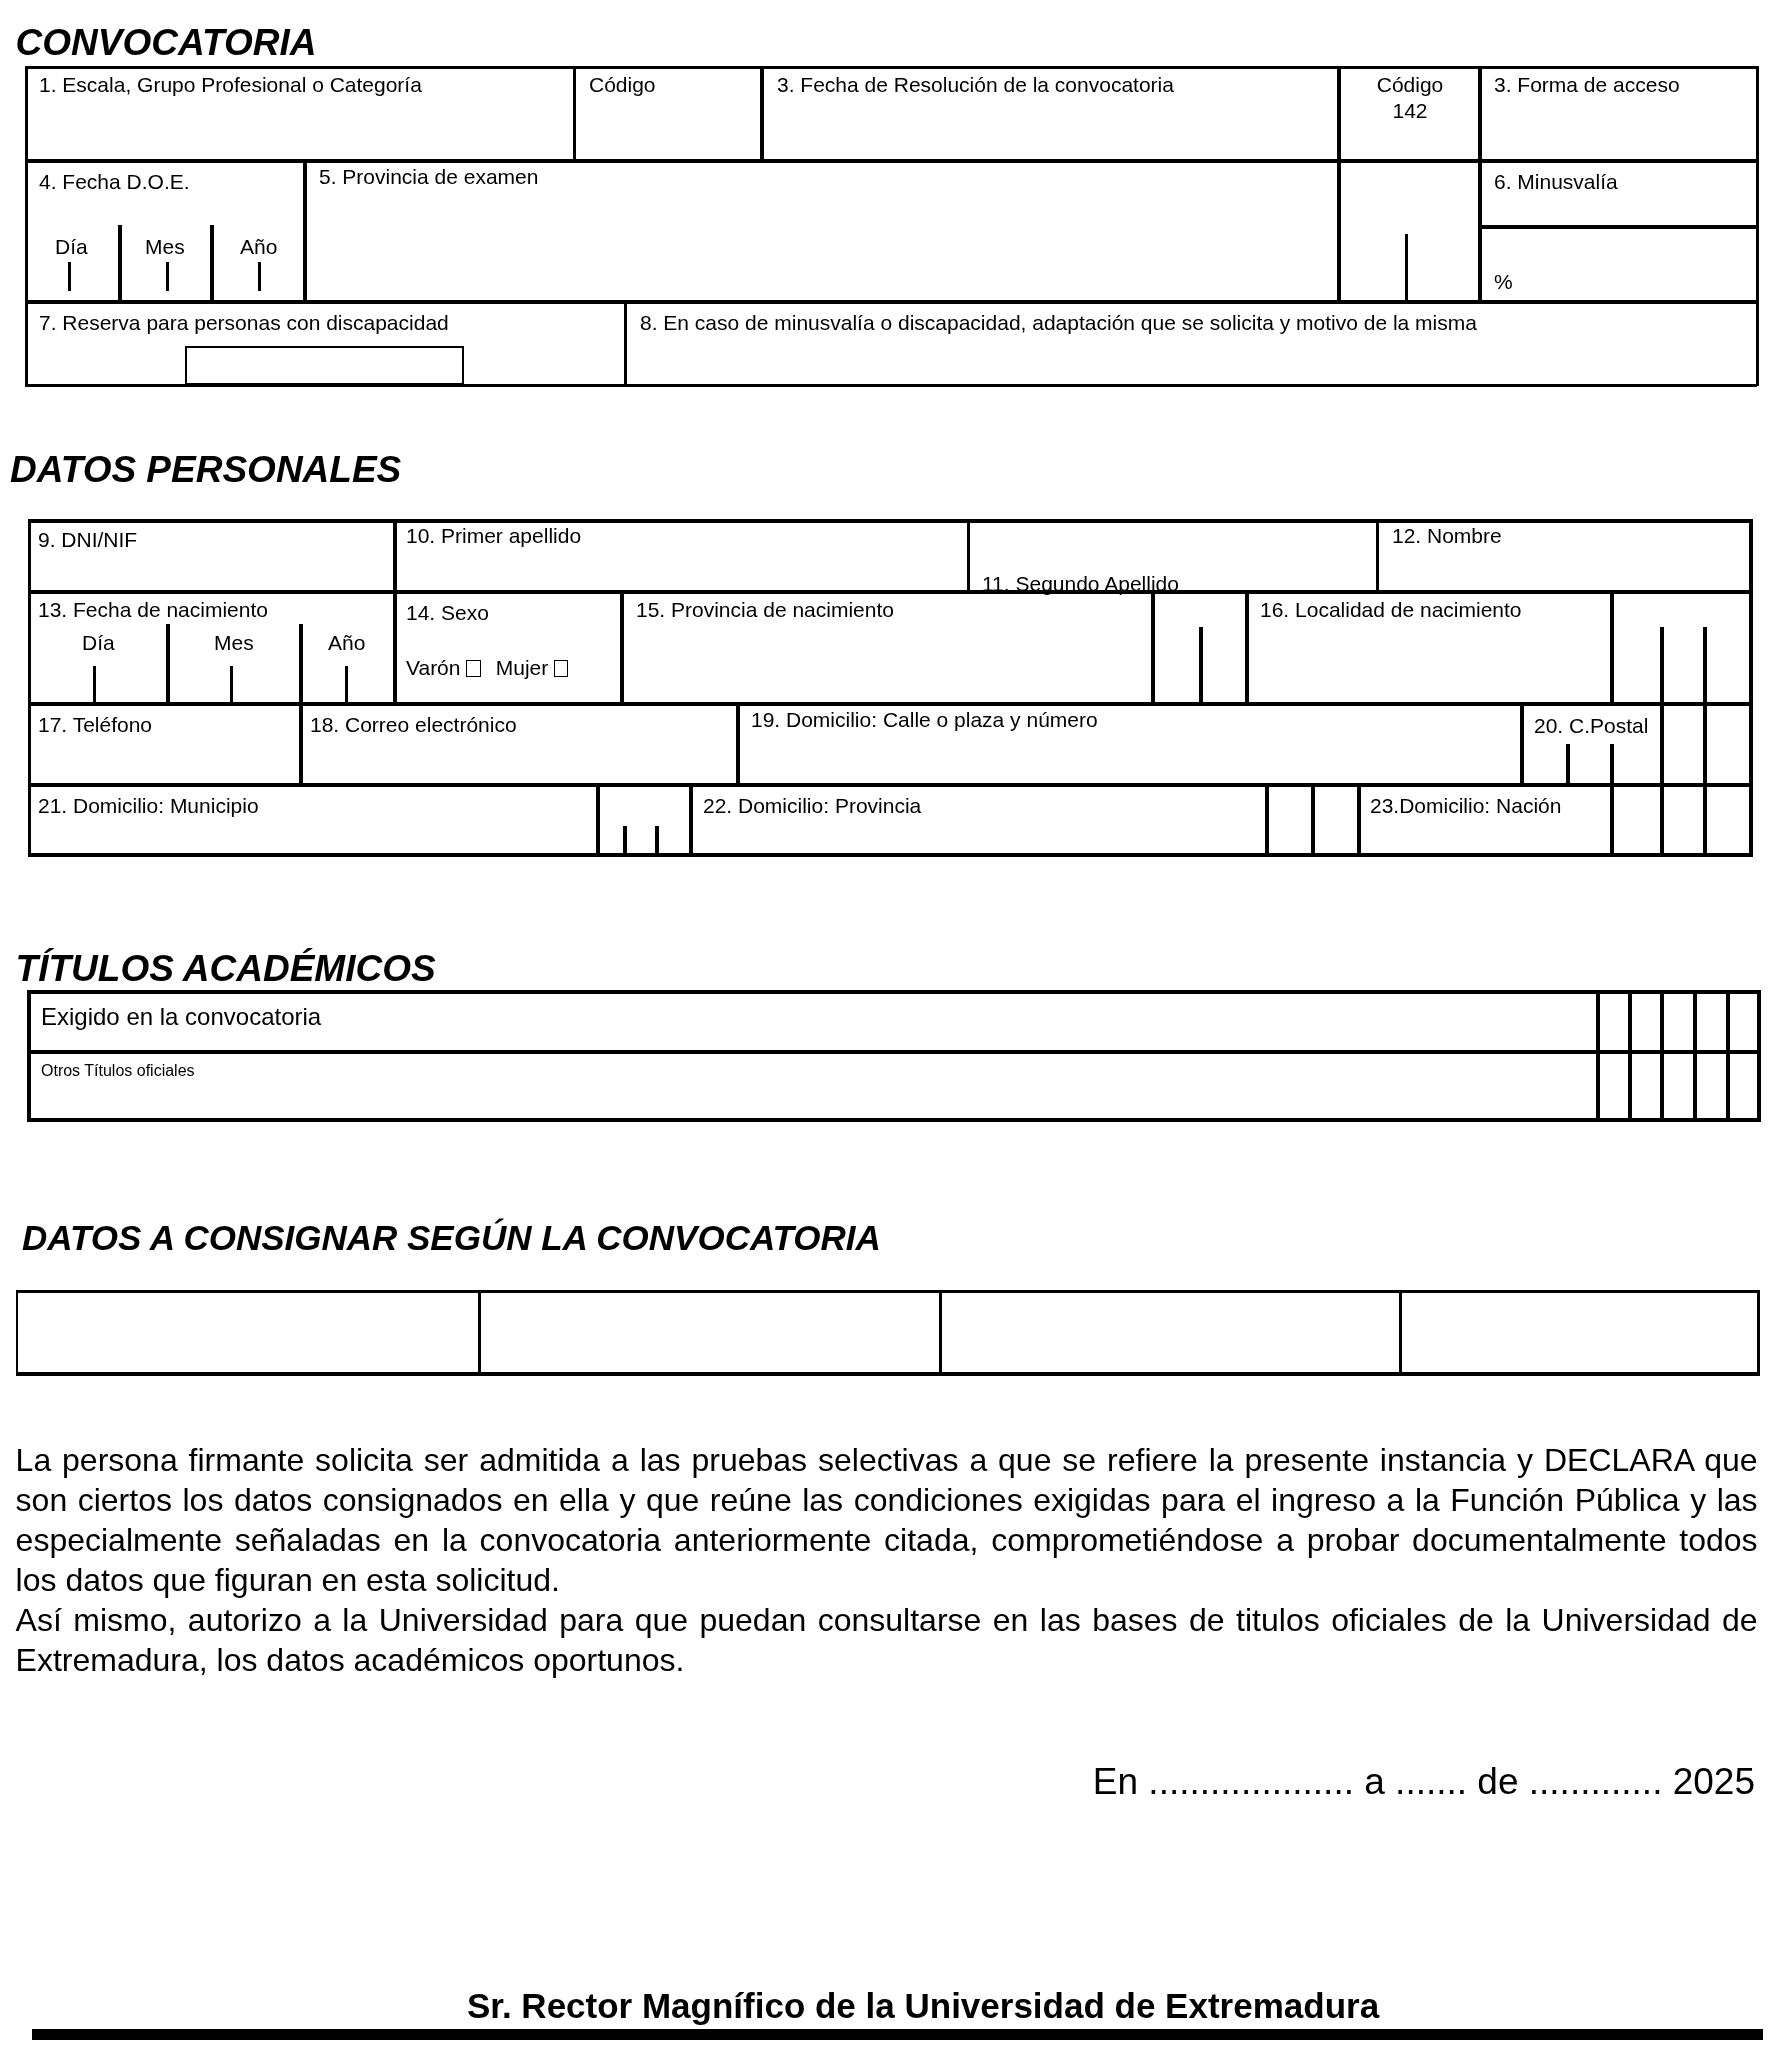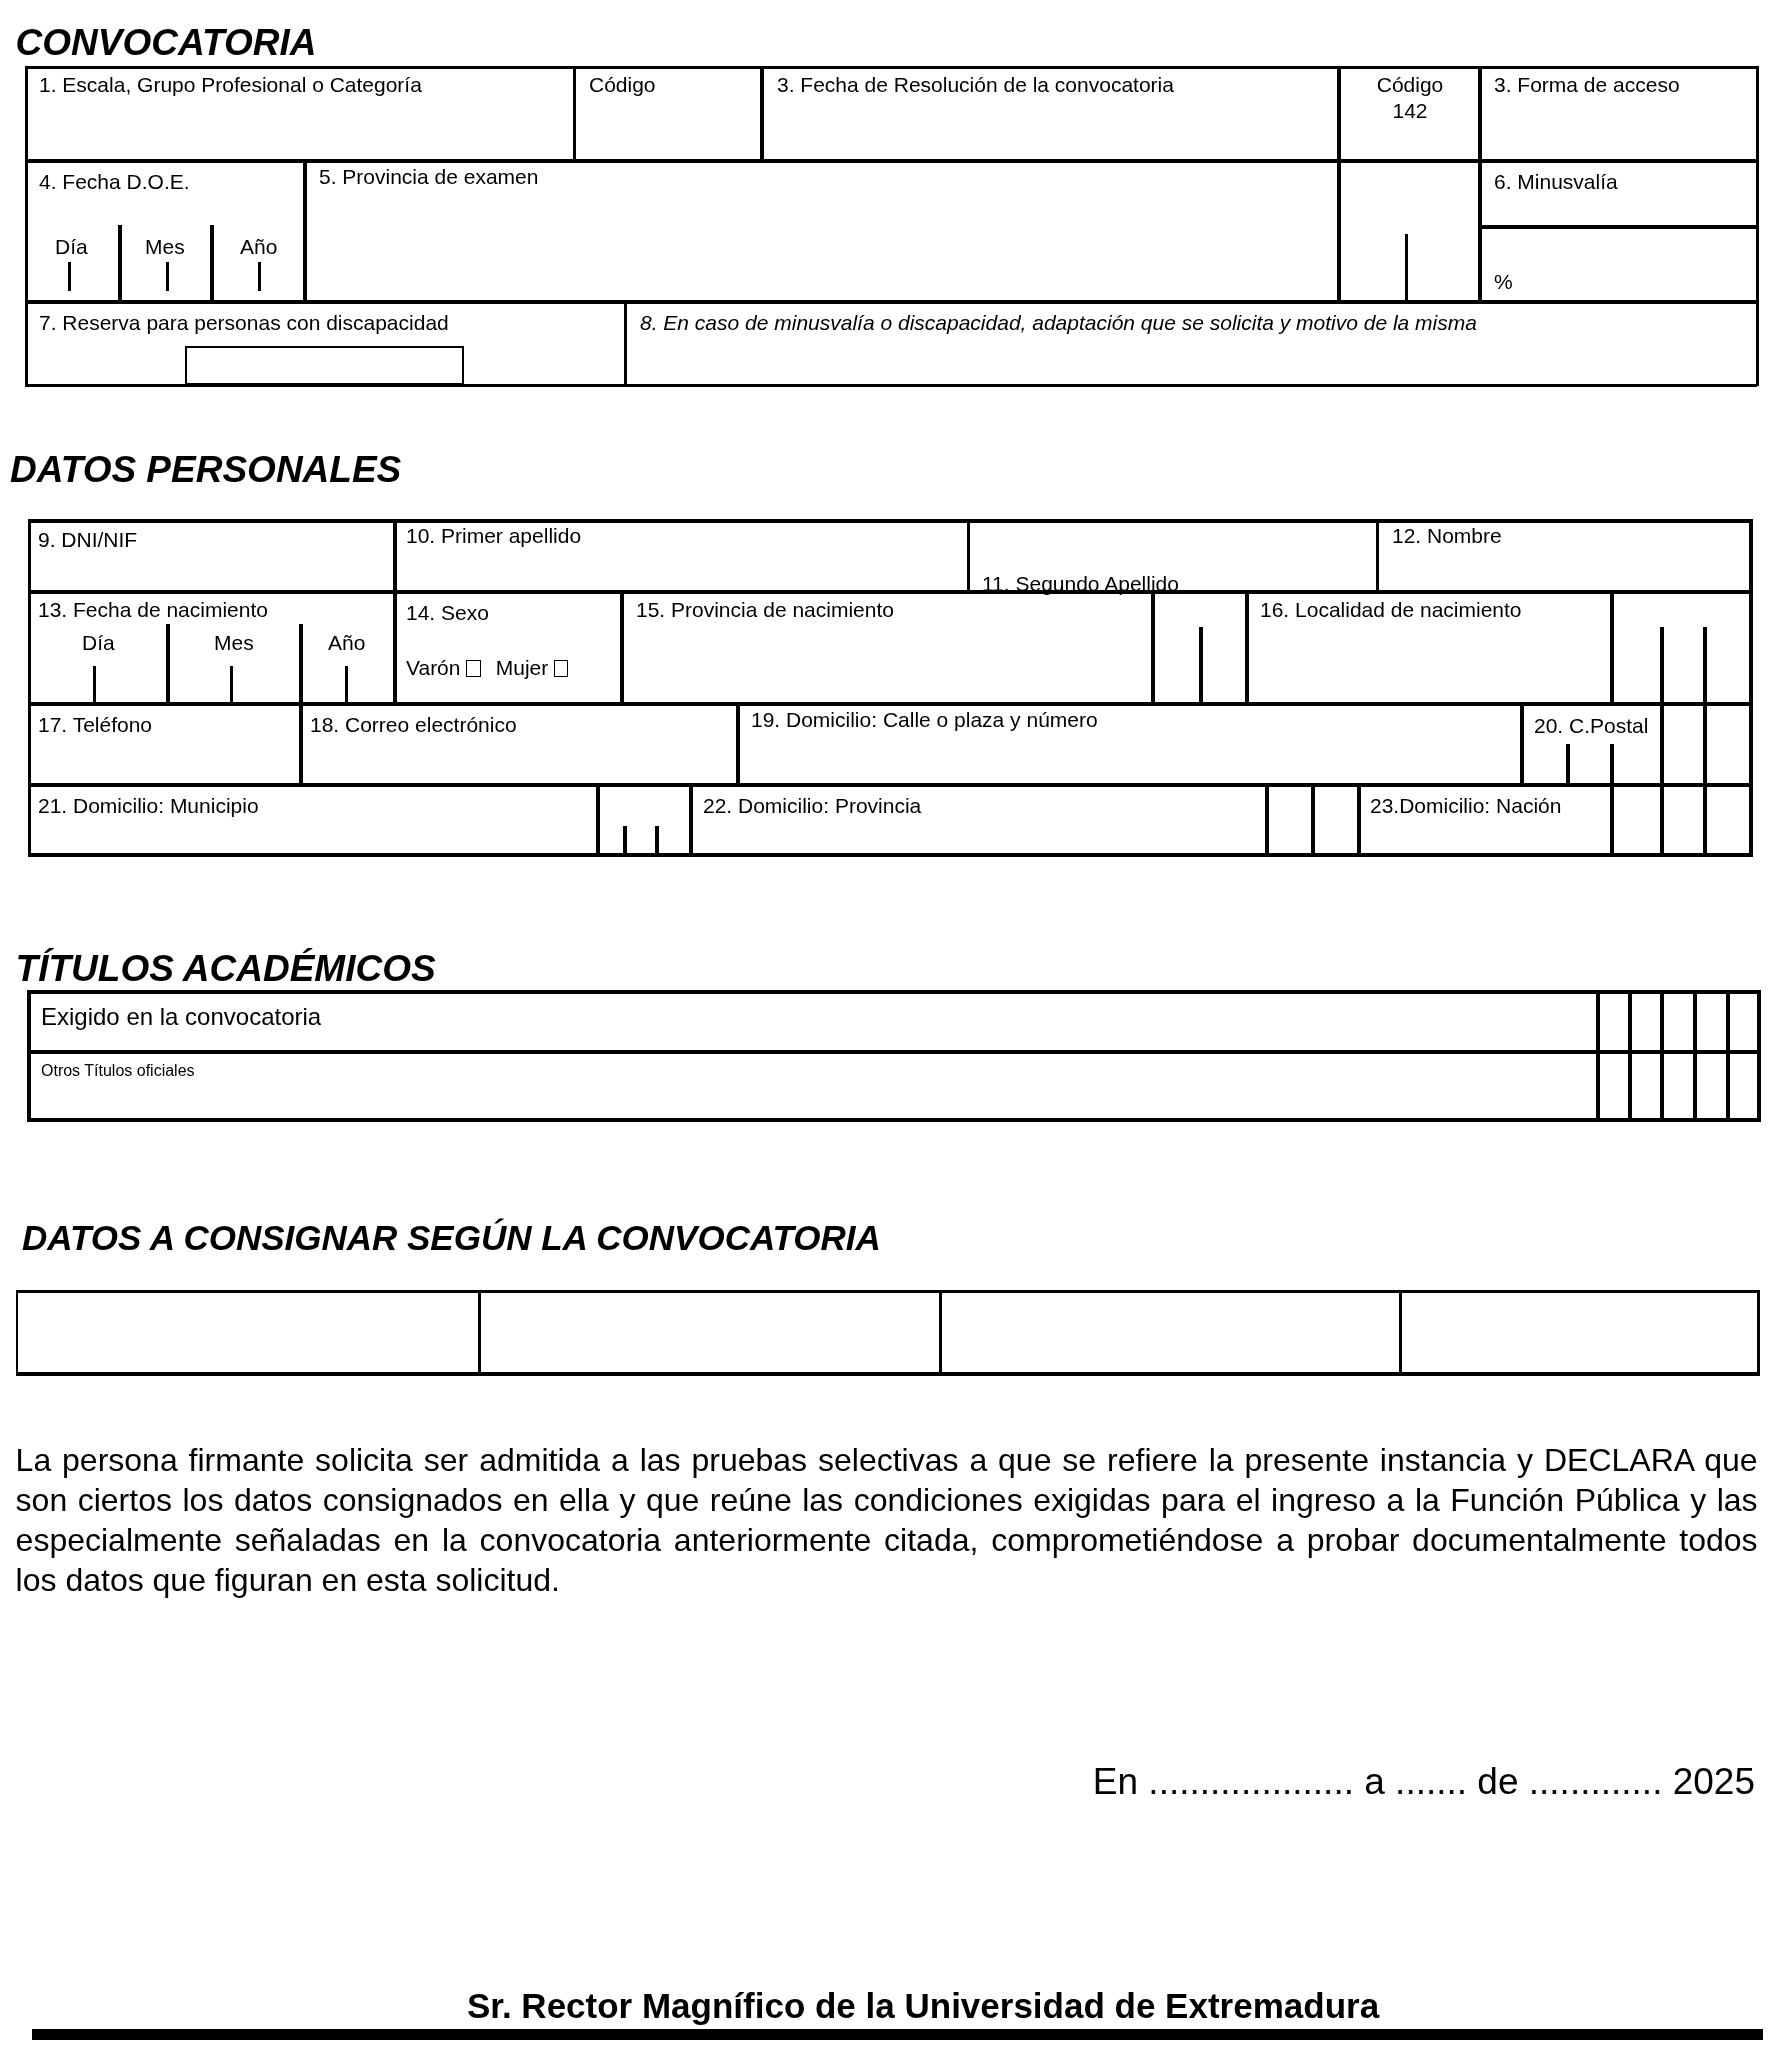--- a/index.html
+++ b/index.html
@@ -61,21 +61,21 @@
 
   <div class="lbl" style="left:39px; top:170px;">4. Fecha D.O.E.</div>
   <div class="lbl" style="left:55px; top:235px;">Día</div>
   <div class="lbl" style="left:145px; top:235px;">Mes</div>
   <div class="lbl" style="left:240px; top:235px;">Año</div>
   <div class="lbl" style="left:319px; top:165px;">5. Provincia de examen</div>
   <div class="lbl" style="left:1494px; top:170px;">6. Minusvalía</div>
   <div class="lbl" style="left:1494px; top:270px;">%</div>
 
   <div class="lbl" style="left:39px; top:311px;">7. Reserva para personas con discapacidad</div>
-  <div class="lbl" style="left:640px; top:311px;font-style:italic;">8. En caso de minusvalía o discapacidad, adaptación que se solicita y motivo de la misma</div>
+  <div class="lbl" style="left:640px; top:311px;">8. En caso de minusvalía o discapacidad, adaptación que se solicita y motivo de la misma</div>
 
   <div class="field" style="left:27.5px; top:96px; width:545px; height:62px;"></div>
   <div class="field" style="left:577px; top:96px; width:184px; height:62px;"></div>
   <div class="field" style="left:764px; top:96px; width:573px; height:62px;"></div>
   <div class="field" style="left:1481px; top:96px; width:275px; height:62px;"></div>
   <div class="field" style="left:307px; top:193px; width:1030px; height:107px;"></div>
   <div class="field" style="left:1481px; top:229px; width:275px; height:72px;"></div>
   <div class="field" style="left:628px; top:335px; width:1128px; height:49px;"></div>
 </div>
 
@@ -197,19 +197,20 @@
   <div class="vl2" style="left:1757px; top:1290px; height:84px;"></div>
 
   <div class="field" style="left:18.4px; top:1293px; width:459px; height:79px;"></div>
   <div class="field" style="left:480px; top:1293px; width:458px; height:79px;"></div>
   <div class="field" style="left:941px; top:1293px; width:457px; height:79px;"></div>
   <div class="field" style="left:1401px; top:1293px; width:355px; height:79px;"></div>
 </div>
 
 <div class="para">
   <p>La persona firmante solicita ser admitida a las pruebas selectivas a que se refiere la presente instancia y DECLARA que son ciertos los datos consignados en ella y que reúne las condiciones exigidas para el ingreso a la Función Pública y las especialmente señaladas en la convocatoria anteriormente citada, comprometiéndose a probar documentalmente todos los datos que figuran en esta solicitud.</p>
+  <p>Así mismo, autorizo a la Universidad para que puedan consultarse en las bases de titulos oficiales de la Universidad de Extremadura, los datos académicos oportunos.</p>
 </div>
 
 <div class="date-line">En .................... a ....... de ............. 2025</div>
 
 <div class="addressee">Sr. Rector Magnífico de la Universidad de Extremadura</div>
 <div class="bottom-bar"></div>
 
 
 </body></html>

